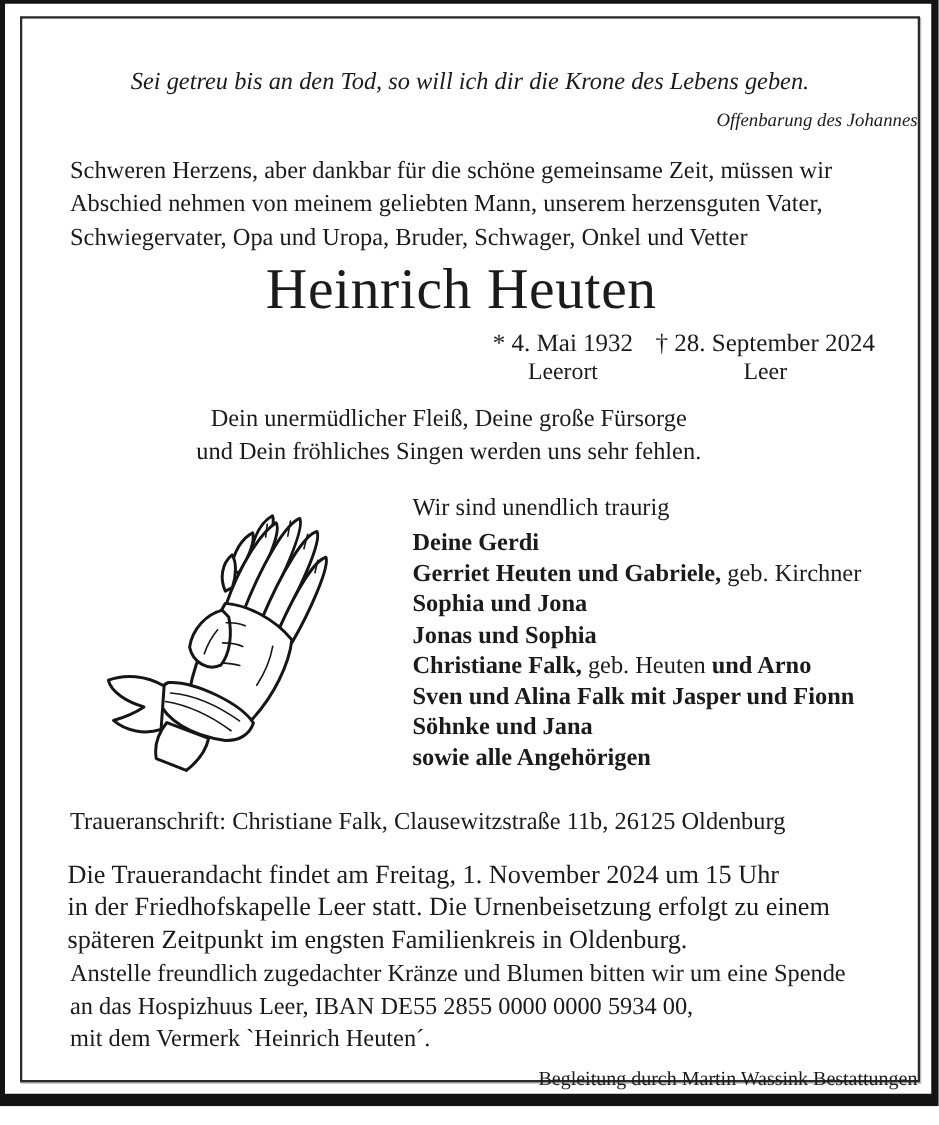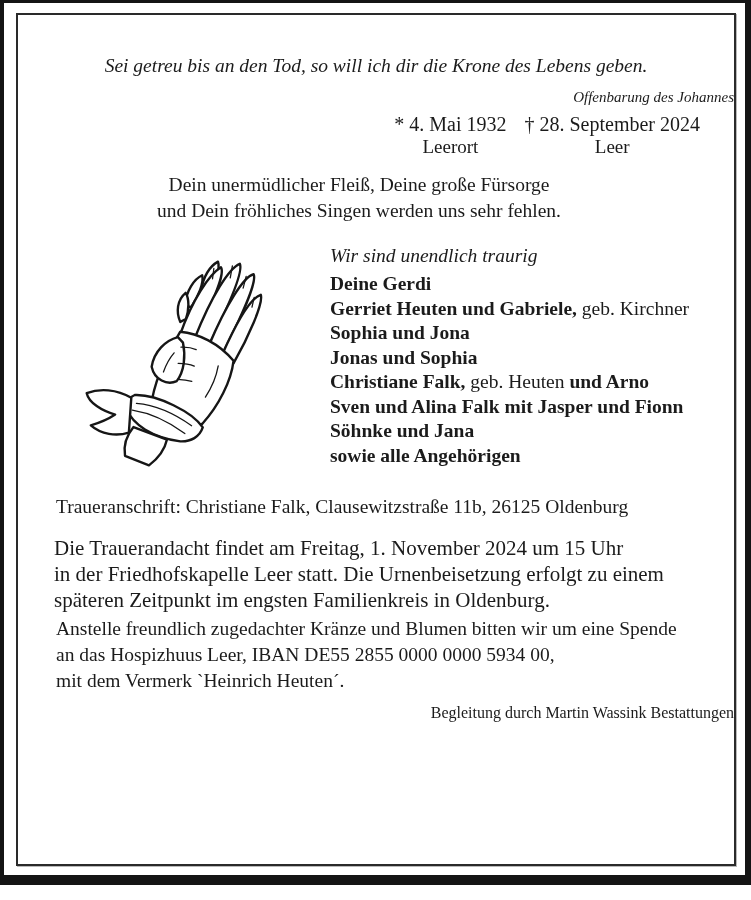--- a/index.html
+++ b/index.html
@@ -77,21 +77,21 @@
   }
   .middle {
     margin-top: 10px;
     display: flex;
     align-items: flex-start;
     padding-left: 46px;
     height: 240px;
   }
   .hands-wrap { width: 252px; flex: 0 0 252px; }
   .mourners-col { padding-left: 14px; padding-top: 12px; }
-  .mourning-intro { font-size: 19.5px; line-height: 20px; margin-bottom: 6px; font-style: italic; }
+  .mourning-intro { font-size: 19.5px; line-height: 20px; margin-bottom: 6px; }
   .mourner-line { font-size: 19.5px; line-height: 24.5px; font-weight: bold; white-space: nowrap; }
   .mourner-line .reg { font-weight: 400; }
   .address {
     margin-top: 22px;
     padding-left: 38px;
     font-size: 19.5px;
     line-height: 22px;
   }
   .service {
     margin-top: 17px;
@@ -115,21 +115,27 @@
 </head>
 <body>
 
 <div class="page">
   <div class="frame"></div>
   <div class="content">
 
     <div class="quote">Sei getreu bis an den Tod, so will ich dir die Krone des Lebens geben.</div>
     <div class="quote-attribution">Offenbarung des Johannes</div>
 
-
+    <div class="intro">
+      <div>Schweren Herzens, aber dankbar für die schöne gemeinsame Zeit, müssen wir</div>
+      <div>Abschied nehmen von meinem geliebten Mann, unserem herzensguten Vater,</div>
+      <div>Schwiegervater, Opa und Uropa, Bruder, Schwager, Onkel und Vetter</div>
+    </div>
+
+    <div class="deceased-name">Heinrich Heuten</div>
 
     <div class="dates-grid">
       <div class="date-col">
         <div class="date-line"><span>*</span> <span>4. Mai 1932</span></div>
         <div class="place-line">Leerort</div>
       </div>
       <div class="date-col">
         <div class="date-line"><span>†</span> <span>28. September 2024</span></div>
         <div class="place-line">Leer</div>
       </div>

